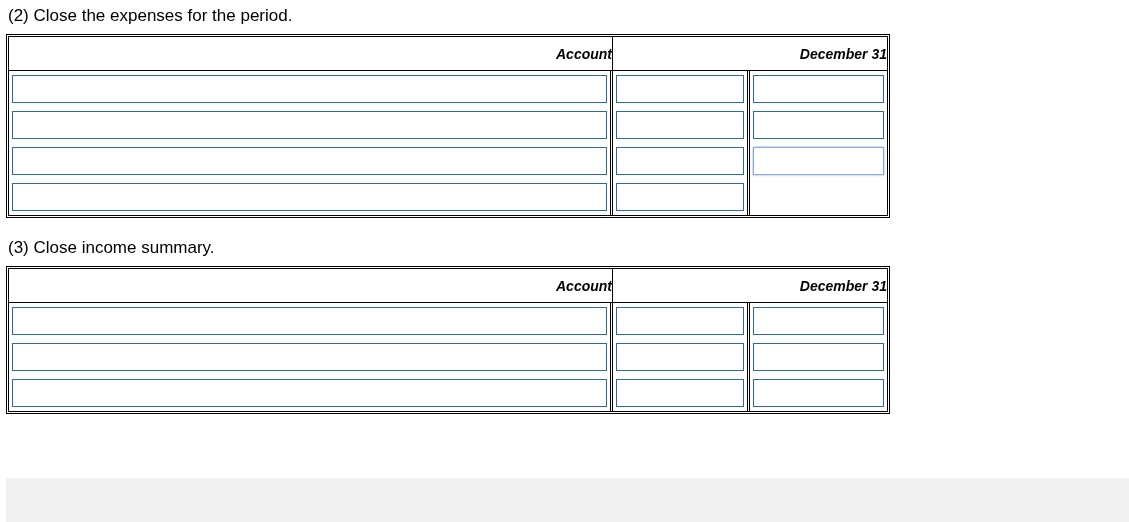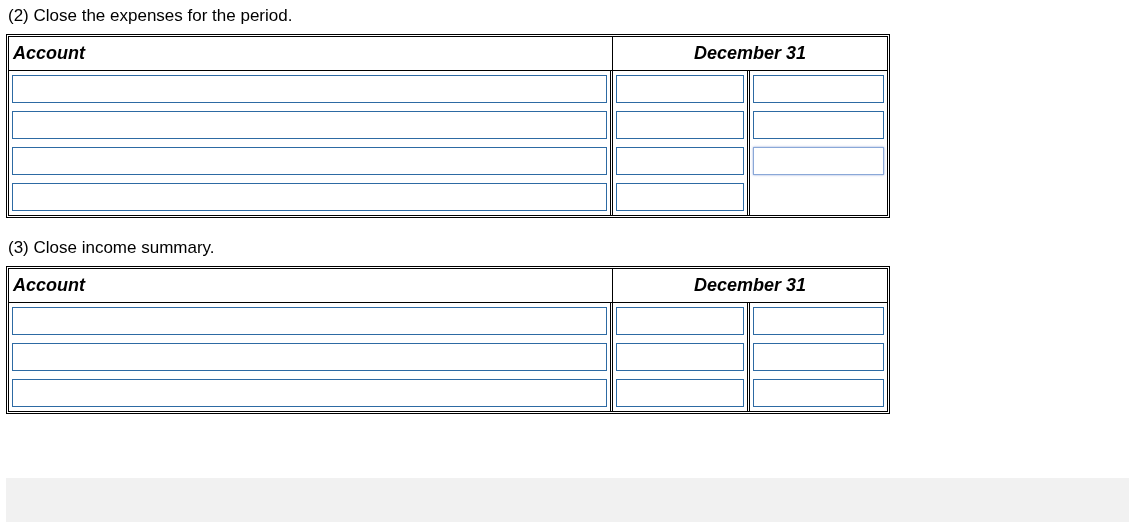--- a/index.html
+++ b/index.html
@@ -29,21 +29,22 @@
     }
     .journal-table tr td {
       padding: 0;
       vertical-align: middle;
     }
     .header-row td {
       border-bottom: 1px solid #000;
       height: 34px;
       font-weight: bold;
       font-style: italic;
-      font-size: 18px;
+      font-size: 14px;
+      text-align: right;
     }
     .header-account {
       width: 604px;
       padding-left: 4px !important;
       border-right: 1px solid #000;
     }
     .header-date {
       text-align: center;
     }
     .data-row td {

